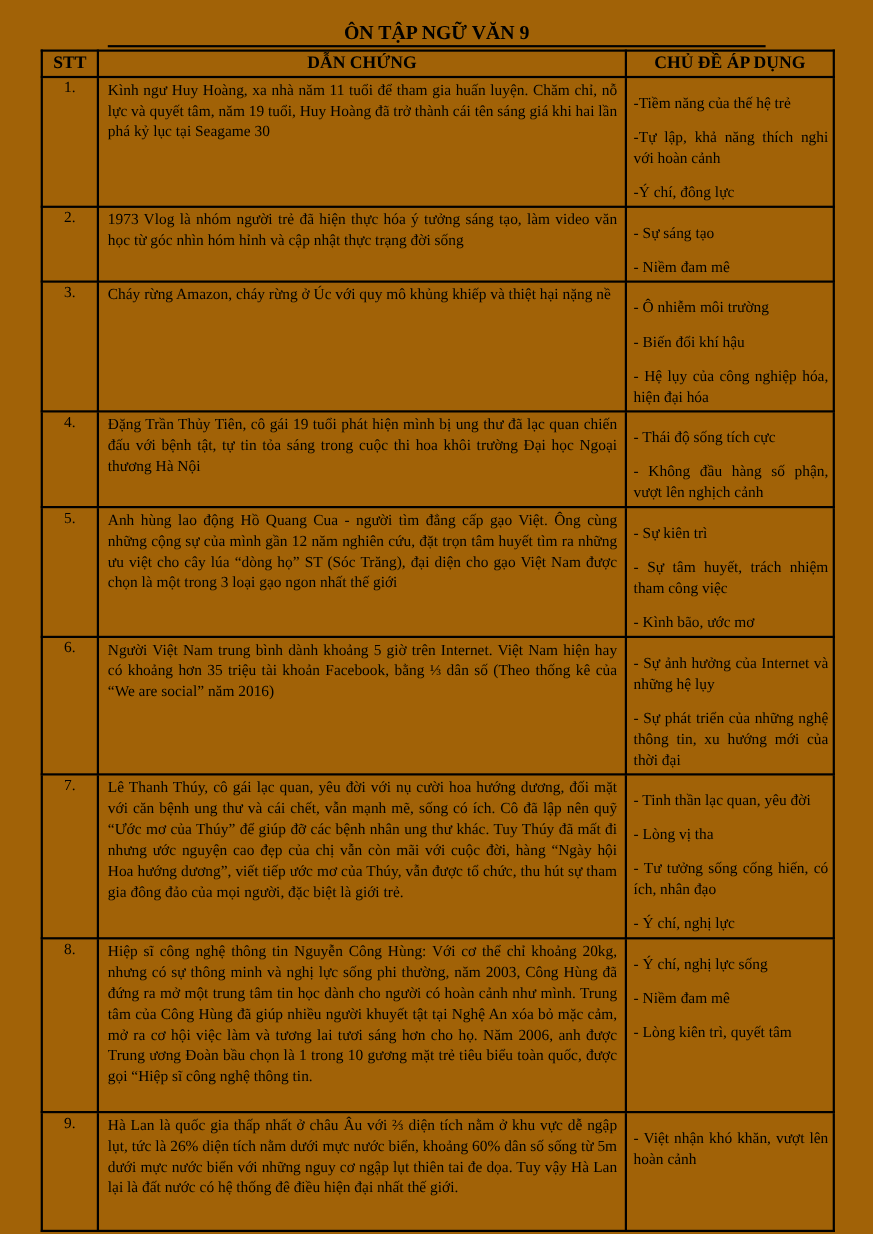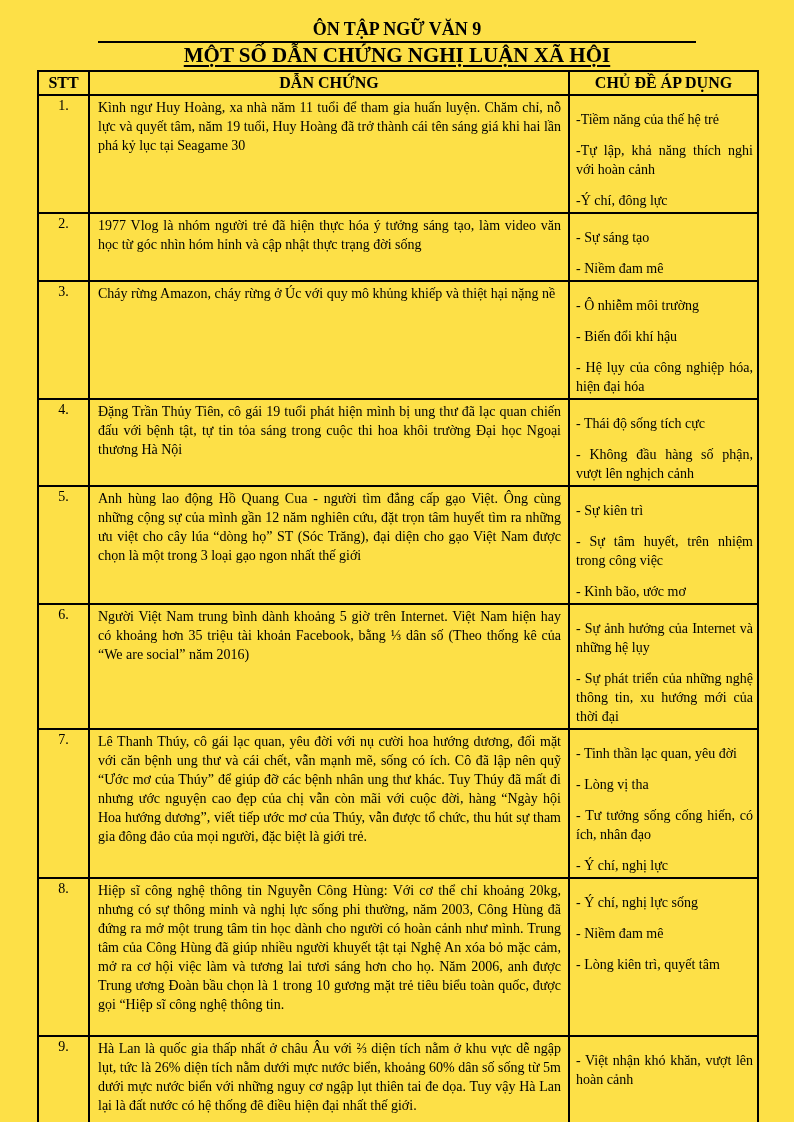--- a/index.html
+++ b/index.html
@@ -1,19 +1,19 @@
 <!DOCTYPE html>
 <html><head>
 <meta charset="utf-8">
 <style>
   * { margin:0; padding:0; box-sizing:border-box; }
   html, body { background:#ffffff; }
   .page {
     width:794px; height:1122px; overflow:hidden; position:relative;
-    background:#fde047; color:#000;
+    background:#a16207; color:#000;
     font-family:"Liberation Serif","DejaVu Serif",serif;
     padding-top:19px;
   }
   .title1 {
     text-align:center; font-weight:bold; font-size:18px; line-height:21px;
   }
   .title-rule {
     width:598px; margin:1px auto 0; border-bottom:2px solid #000; height:0;
   }
   .title2 {
@@ -56,21 +56,20 @@
     text-align:center; margin-top:9px;
     font-family:"Liberation Sans","DejaVu Sans",sans-serif; font-size:13px;
   }
 </style>
 </head>
 <body>
 
 <div class="page">
   <div class="title1">ÔN TẬP NGỮ VĂN 9</div>
   <div class="title-rule"></div>
-  <div class="title2">MỘT SỐ DẪN CHỨNG NGHỊ LUẬN XÃ HỘI</div>
 
   <table class="evidence-table">
     <colgroup>
       <col style="width:51px">
       <col style="width:480px">
       <col style="width:189px">
     </colgroup>
     <thead>
       <tr>
         <th>STT</th>
@@ -83,21 +82,21 @@
     <td class="stt-cell">1.</td>
     <td class="evidence-cell">Kình ngư Huy Hoàng, xa nhà năm 11 tuổi để tham gia huấn luyện. Chăm chỉ, nỗ lực và quyết tâm, năm 19 tuổi, Huy Hoàng đã trở thành cái tên sáng giá khi hai lần phá kỷ lục tại Seagame 30</td>
     <td class="topics-cell">
             <div class="topic-line">-Tiềm năng của thế hệ trẻ</div>
             <div class="topic-line">-Tự lập, khả năng thích nghi với hoàn cảnh</div>
             <div class="topic-line">-Ý chí, đông lực</div>
           </td>
   </tr>
         <tr>
     <td class="stt-cell">2.</td>
-    <td class="evidence-cell">1977 Vlog là nhóm người trẻ đã hiện thực hóa ý tưởng sáng tạo, làm video văn học từ góc nhìn hóm hỉnh và cập nhật thực trạng đời sống</td>
+    <td class="evidence-cell">1973 Vlog là nhóm người trẻ đã hiện thực hóa ý tưởng sáng tạo, làm video văn học từ góc nhìn hóm hỉnh và cập nhật thực trạng đời sống</td>
     <td class="topics-cell">
             <div class="topic-line">- Sự sáng tạo</div>
             <div class="topic-line">- Niềm đam mê</div>
           </td>
   </tr>
         <tr>
     <td class="stt-cell">3.</td>
     <td class="evidence-cell">Cháy rừng Amazon, cháy rừng ở Úc với quy mô khủng khiếp và thiệt hại nặng nề</td>
     <td class="topics-cell">
             <div class="topic-line">- Ô nhiễm môi trường</div>
@@ -111,21 +110,21 @@
     <td class="topics-cell">
             <div class="topic-line">- Thái độ sống tích cực</div>
             <div class="topic-line">- Không đầu hàng số phận, vượt lên nghịch cảnh</div>
           </td>
   </tr>
         <tr>
     <td class="stt-cell">5.</td>
     <td class="evidence-cell">Anh hùng lao động Hồ Quang Cua - người tìm đẳng cấp gạo Việt. Ông cùng những cộng sự của mình gần 12 năm nghiên cứu, đặt trọn tâm huyết tìm ra những ưu việt cho cây lúa “dòng họ” ST (Sóc Trăng), đại diện cho gạo Việt Nam được chọn là một trong 3 loại gạo ngon nhất thế giới</td>
     <td class="topics-cell">
             <div class="topic-line">- Sự kiên trì</div>
-            <div class="topic-line">- Sự tâm huyết, trên nhiệm trong công việc</div>
+            <div class="topic-line">- Sự tâm huyết, trách nhiệm tham công việc</div>
             <div class="topic-line">- Kình bão, ước mơ</div>
           </td>
   </tr>
         <tr>
     <td class="stt-cell">6.</td>
     <td class="evidence-cell">Người Việt Nam trung bình dành khoảng 5 giờ trên Internet. Việt Nam hiện hay có khoảng hơn 35 triệu tài khoản Facebook, bằng ⅓ dân số (Theo thống kê của “We are social” năm 2016)</td>
     <td class="topics-cell">
             <div class="topic-line">- Sự ảnh hưởng của Internet và những hệ lụy</div>
             <div class="topic-line">- Sự phát triển của những nghệ thông tin, xu hướng mới của thời đại</div>
           </td>

